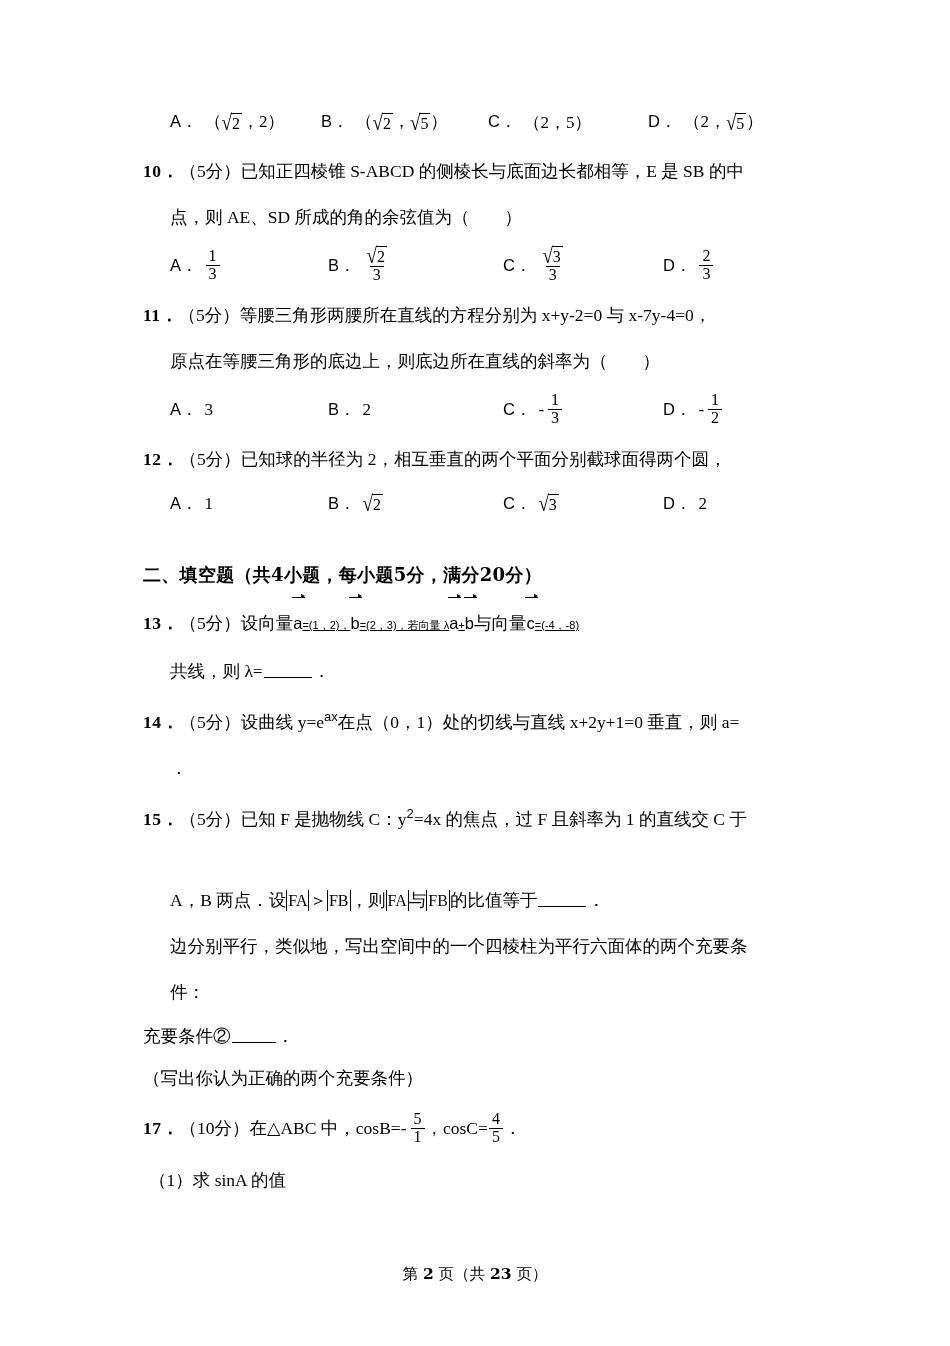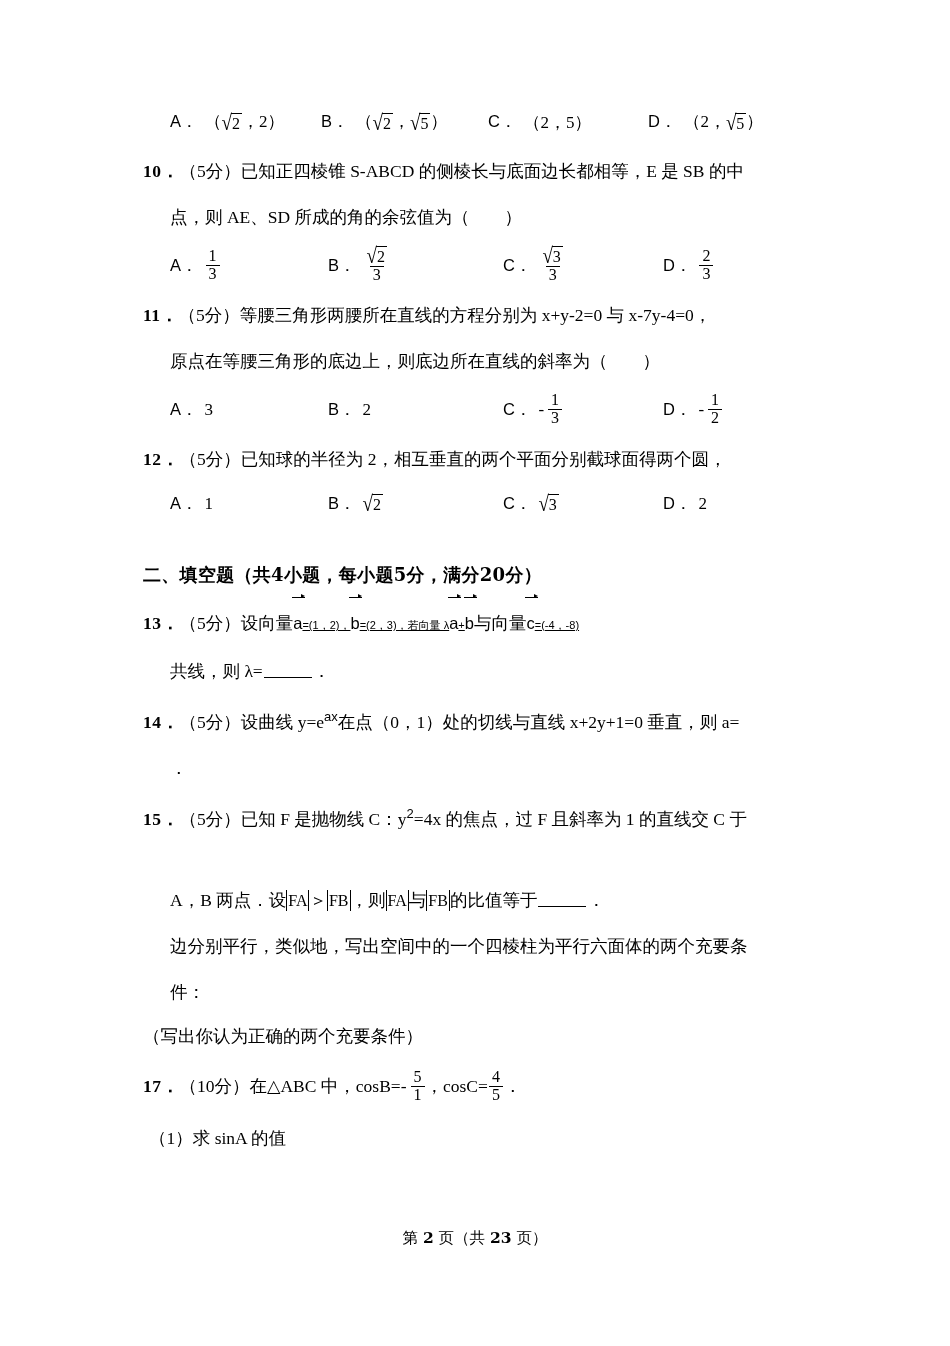--- a/index.html
+++ b/index.html
@@ -172,21 +172,21 @@
     line-height: 46px;
     margin-top: 26px;
     font-family: "DejaVu Serif", "Liberation Serif", serif;
     letter-spacing: .3px;
   }
 
   
   .footer {
     position: absolute;
     left: 0;
-    top: 1228px;
+    top: 1264px;
     width: 950px;
     text-align: center;
     font-size: 15.5px;
     font-family: "DejaVu Serif", "Liberation Serif", serif;
   }
   .footer b { font-weight: 700; }
 </style>
 </head>
 <body>
 
@@ -342,20 +342,23 @@
 
     <div class="qline">
       <span class="qnum">15．</span><span>（5分）</span><span>已知 F 是抛物线 C：y</span><sup class="exp">2</sup><span>=4x 的焦点，过 F 且斜率为 1 的直线交 C 于</span>
     </div>
     <div class="qline indent">
       <span>A，B 两点．设</span><span class="abs">FA</span><span>＞</span><span class="abs">FB</span><span>，则</span><span class="abs">FA</span><span>与</span><span class="abs">FB</span><span>的比值等于</span><span class="blank"></span><span>．</span>
     </div>
 
     <div class="qline indent">边分别平行，类似地，写出空间中的一个四棱柱为平行六面体的两个充要条</div>
     <div class="qline indent">件：</div>
+    <div class="qline" style="line-height:42px">
+      <span>充要条件②</span><span class="blank short"></span><span>．</span>
+    </div>
     <div class="qline" style="line-height:42px">（写出你认为正确的两个充要条件）</div>
 
 
     <div class="qline" style="line-height:58px">
       <span class="qnum">17．</span><span>（10分）</span><span>在△ABC 中，cosB=</span><span class="neg">-</span><span class="frac">
           <span class="num">5</span>
           <span class="den">1</span>
         </span><span>，cosC=</span><span class="frac">
           <span class="num">4</span>
           <span class="den">5</span>

